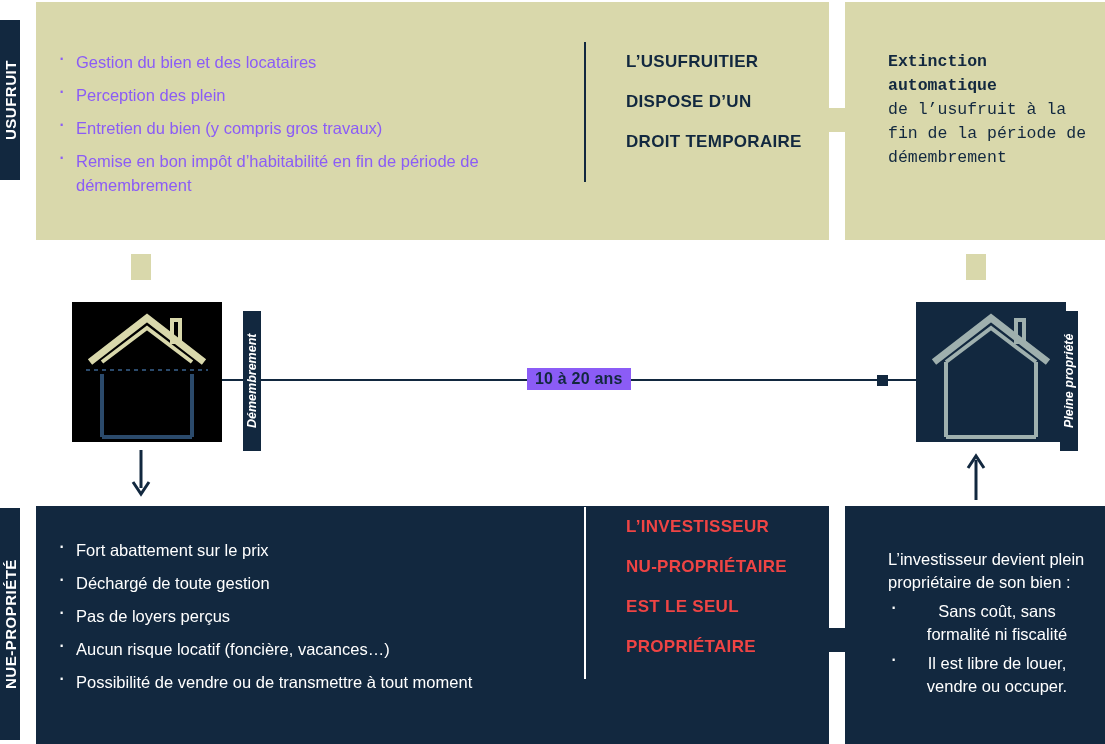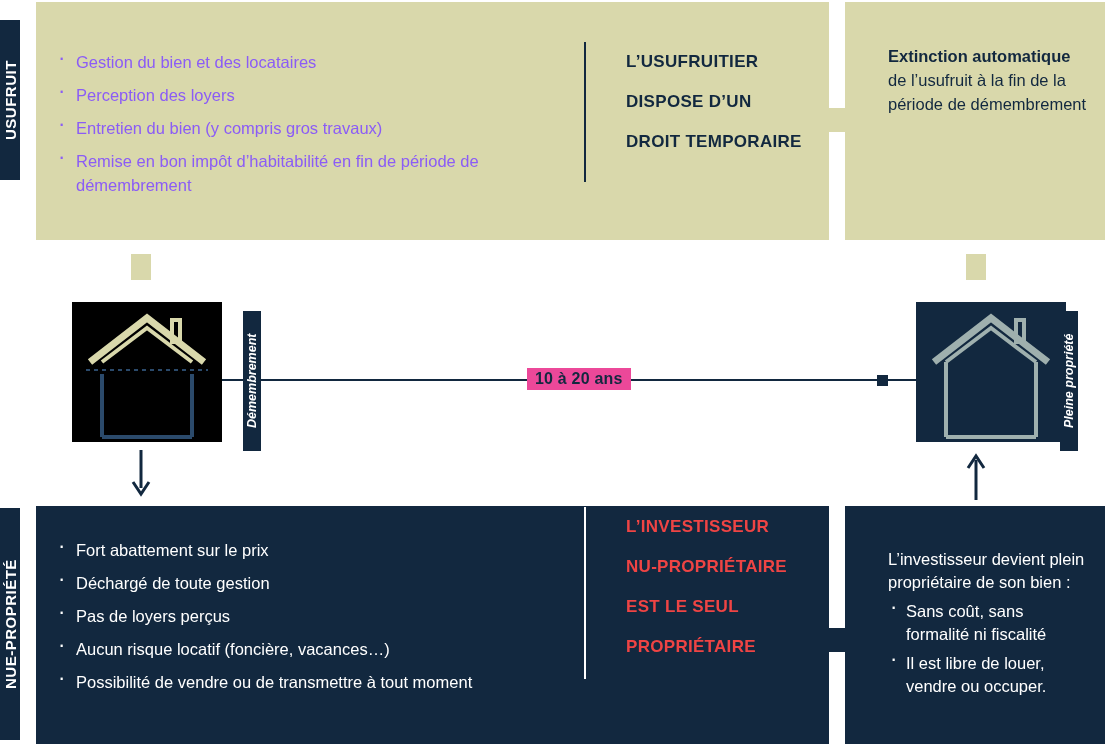--- a/index.html
+++ b/index.html
@@ -112,41 +112,43 @@
   }
   #statement-nue {
     left: 584px; top: 507px; width: 215px; height: 172px;
     border-color: #ffffff;
     color: #ef4444;
   }
 
   
   #side-top-text {
     position: absolute;
-    left: 888px; top: 44px; width: 200px;
+    left: 888px; top: 50px; width: 200px;
     font-size: 16.5px;
     line-height: 24px;
     color: #12283f;
+    font-family: Liberation Mono, monospace;
   }
   #side-top-text .strong {
     font-weight: bold;
     display: block;
   }
   #side-bottom-text {
     position: absolute;
     left: 888px; top: 548px; width: 200px;
     font-size: 16.5px;
     line-height: 23px;
     color: #ffffff;
   }
   #side-bottom-text .lead { display: block; margin-bottom: 4px; }
   #side-bottom-bullets {
     list-style: none;
     margin: 6px 0 0 0;
     padding: 0;
+    text-align: center;
   }
   #side-bottom-bullets li {
     position: relative;
     padding-left: 18px;
     margin-bottom: 6px;
     line-height: 23px;
   }
   #side-bottom-bullets li::before {
     content: "\00B7";
     position: absolute;
@@ -186,21 +188,21 @@
     left: 877px;
     top: 375px;
     width: 11px;
     height: 11px;
     background: #12283f;
   }
   #duration-badge {
     position: absolute;
     left: 527px;
     top: 368px;
-    background: #ec4899;
+    background: #8b5cf6;
     color: #12283f;
     font-weight: bold;
     font-size: 16px;
     padding: 2px 8px;
     letter-spacing: 0.2px;
   }
 
   .vert-caption {
     position: absolute;
     background: #12283f;
@@ -235,21 +237,21 @@
 
   <div class="side-label" id="label-usufruit">USUFRUIT</div>
   <div class="side-label" id="label-nue">NUE-PROPRIÉTÉ</div>
 
   <div class="panel panel-top" id="panel-usufruit-main"></div>
   <div class="panel-connector" id="connector-top"></div>
   <div class="panel panel-top" id="panel-usufruit-side"></div>
 
   <ul class="bullets" id="bullets-usufruit">
     <li>Gestion du bien et des locataires</li>
-    <li>Perception des loyers</li>
+    <li>Perception des plein</li>
     <li>Entretien du bien (y compris gros travaux)</li>
     <li>Remise en bon impôt d’habitabilité en fin de période de démembrement</li>
   </ul>
 
   <div class="statement" id="statement-usufruit">
     <div>L’USUFRUITIER</div>
     <div>DISPOSE D’UN</div>
     <div>DROIT TEMPORAIRE</div>
   </div>
 

